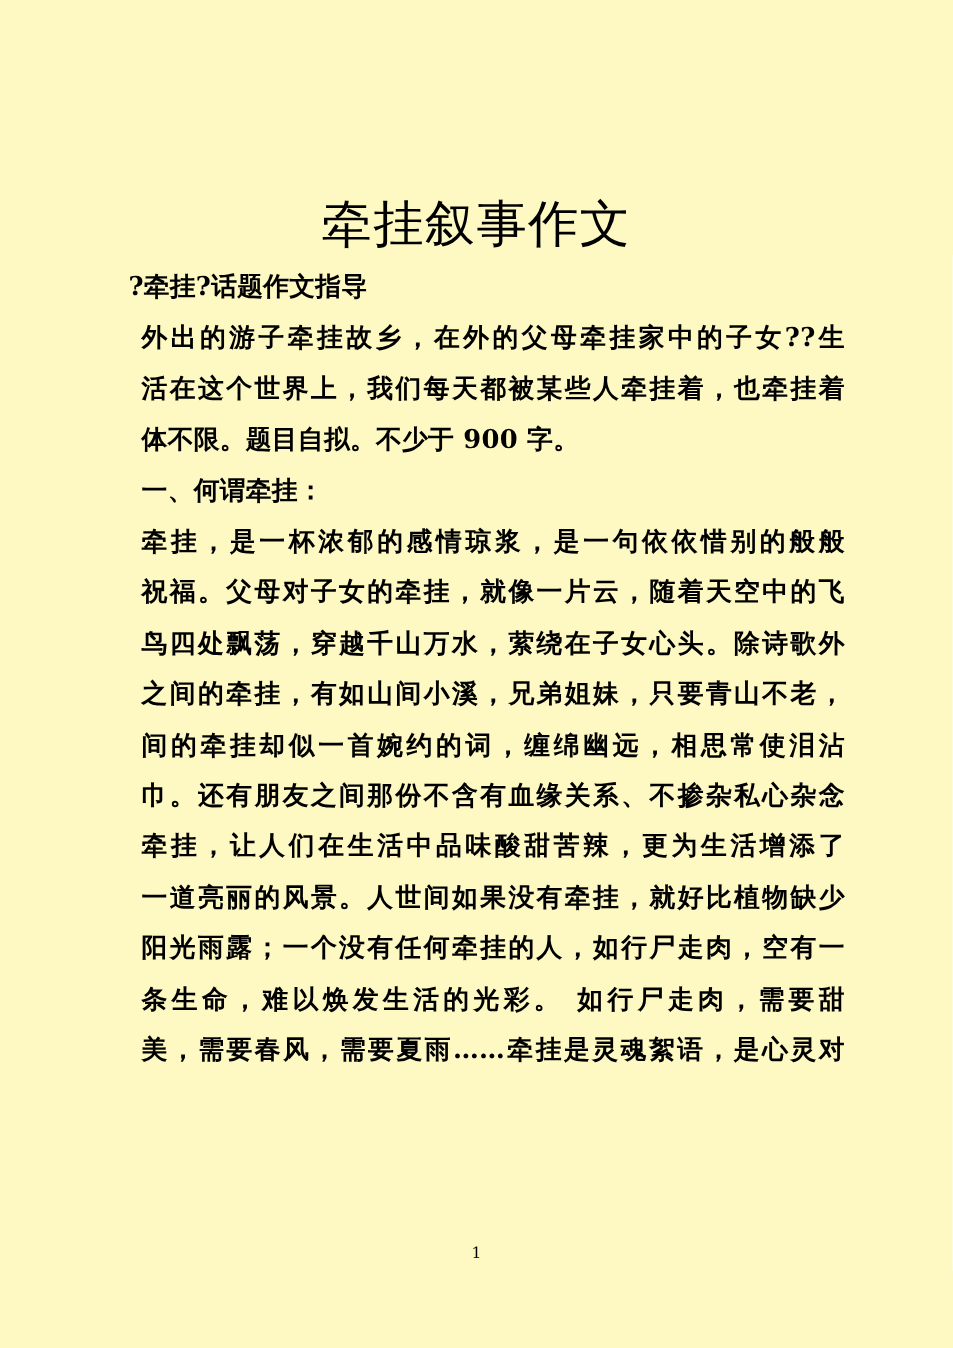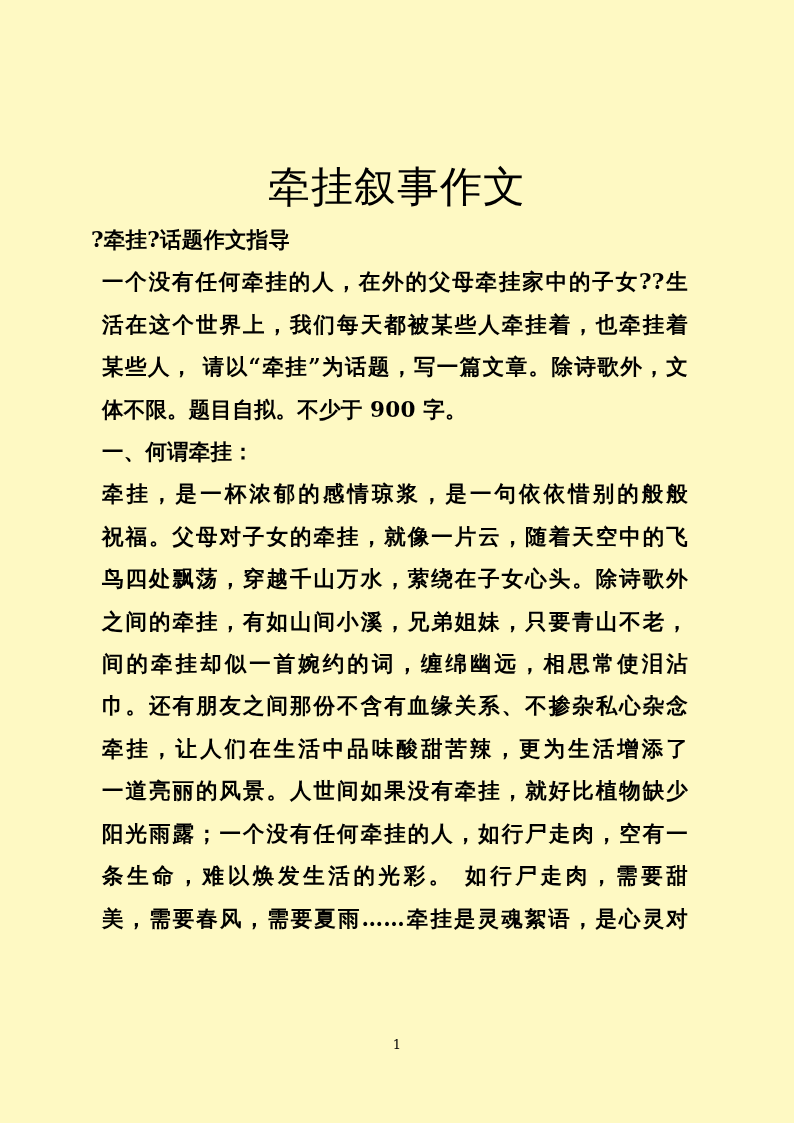--- a/index.html
+++ b/index.html
@@ -35,21 +35,21 @@
     line-height: 54px;
     letter-spacing: 1px;
     font-weight: 400;
     color: #000;
     white-space: nowrap;
   }
 
   
   .body-block {
     position: absolute;
-    left: 88px;
+    left: 104px;
     top: 219px;
     width: 590px;
   }
 
   .tline {
     font-family: "DejaVu Serif", "Liberation Serif", serif;
     font-size: 21.5px;
     line-height: 42.4px;
     font-weight: 700;
     color: #000;
@@ -92,23 +92,22 @@
 </style>
 </head>
 <body>
 
 <div id="page">
 
   <h1 class="doc-title">牵挂叙事作文</h1>
 
   <div class="body-block">
     <div class="tline lead">?牵挂?话题作文指导</div>
-    <div class="tline just">一个没有任何牵挂的人，在外的父母牵挂家中的子女??生</div>
+    <div class="tline just">外出的游子牵挂故乡，在外的父母牵挂家中的子女??生</div>
     <div class="tline just">活在这个世界上，我们每天都被某些人牵挂着，也牵挂着</div>
-    <div class="tline just">某些人，   请以“牵挂”为话题，写一篇文章。除诗歌外，文</div>
     <div class="tline plain">体不限。题目自拟。不少于 900 字。</div>
     <div class="tline plain">一、何谓牵挂：</div>
     <div class="tline just">牵挂，是一杯浓郁的感情琼浆，是一句依依惜别的般般</div>
     <div class="tline just">祝福。父母对子女的牵挂，就像一片云，随着天空中的飞</div>
     <div class="tline just">鸟四处飘荡，穿越千山万水，萦绕在子女心头。除诗歌外</div>
     <div class="tline just">之间的牵挂，有如山间小溪，兄弟姐妹，只要青山不老，</div>
     <div class="tline just">间的牵挂却似一首婉约的词，缠绵幽远，相思常使泪沾</div>
     <div class="tline just">巾。还有朋友之间那份不含有血缘关系、不掺杂私心杂念</div>
     <div class="tline just">牵挂，让人们在生活中品味酸甜苦辣，更为生活增添了</div>
     <div class="tline just">一道亮丽的风景。人世间如果没有牵挂，就好比植物缺少</div>

